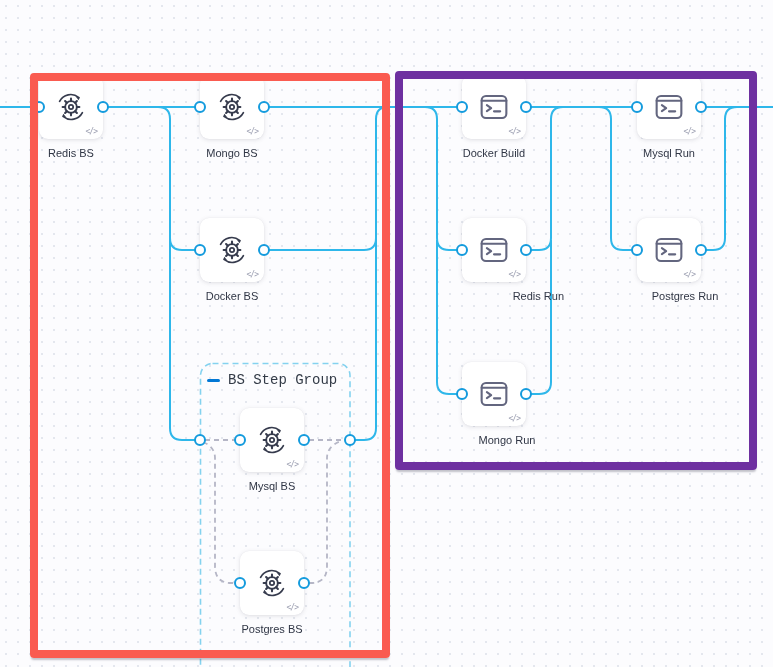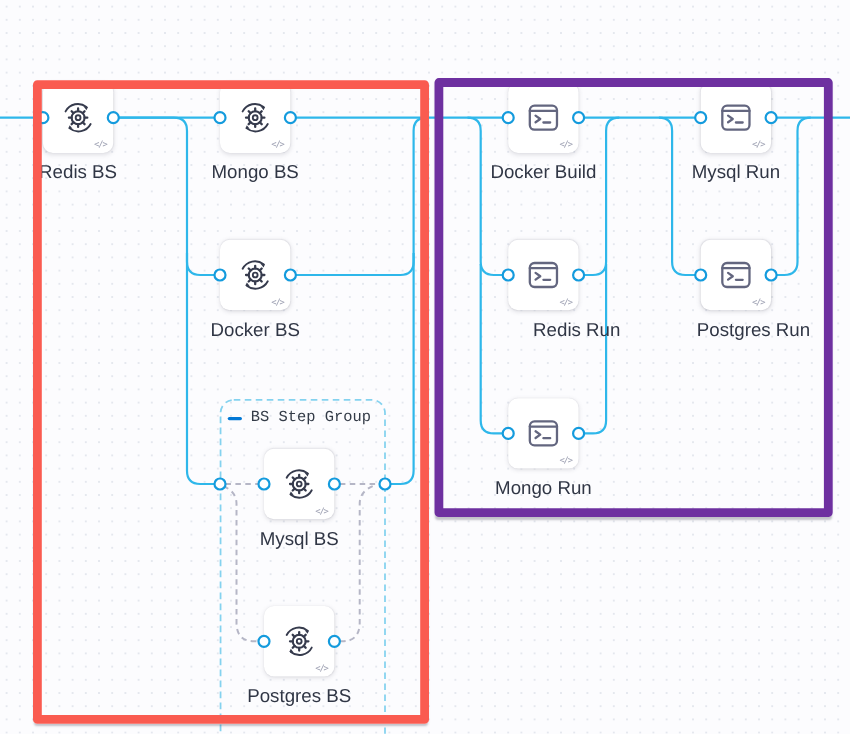--- a/index.html
+++ b/index.html
@@ -18,21 +18,21 @@
   .node{
     position:absolute;width:64px;height:64px;background:#fff;border-radius:9px;
     box-shadow:0 1px 4px rgba(96,97,112,.18),0 0 1px rgba(40,41,61,.08);
     z-index:2;display:flex;align-items:center;justify-content:center;
   }
   .node .code-glyph{
     position:absolute;right:6px;bottom:3px;font-size:8px;color:#9da0b2;
     letter-spacing:-1px;font-family:"DejaVu Sans Mono",monospace;
   }
   .node-label{
-    position:absolute;width:140px;text-align:center;font-size:17px;color:#303645;
+    position:absolute;width:140px;text-align:center;font-size:11px;color:#303645;
     z-index:4;white-space:nowrap;
   }
   .port{
     position:absolute;width:8px;height:8px;background:#fff;
     border:2.4px solid #149bdd;border-radius:50%;z-index:3;
   }
   .frame{position:absolute;box-sizing:border-box;z-index:10;border-radius:4px;pointer-events:none;}
   .frame.red{border:8px solid #fa5b50;box-shadow:0 3px 2px -1px rgba(40,41,61,.28);}
   .frame.purple{border:8px solid #6e30a0;box-shadow:0 3px 2px -1px rgba(40,41,61,.28);}
   .big-title{
@@ -165,21 +165,21 @@
       <div class="node-label" style="left: 615px; top: 290px;">Postgres Run</div>
       <div class="node" style="left: 462px; top: 362px;">
         <svg width="38" height="38" viewBox="0 0 40 40" fill="none" stroke="#63667f" stroke-width="2.2" stroke-linecap="round" stroke-linejoin="round">
           <rect x="7" y="8.5" width="26" height="23" rx="4.5"></rect>
           <path d="M7 13.5 H33"></path>
           <path d="M12.5 18 L17 21.2 L12.5 24.4"></path>
           <path d="M20 24.6 H26.5"></path>
         </svg>
         <span class="code-glyph">&lt;/&gt;</span>
       </div>
-      <div class="node-label" style="left: 424px; top: 434px;">Mongo Run</div>
+      <div class="node-label" style="left: 437px; top: 434px;">Mongo Run</div>
       <div class="node" style="left: 240px; top: 408px;">
         <svg width="38" height="38" viewBox="0 0 40 40" fill="none" stroke="#363b4d" stroke-width="2" stroke-linecap="round">
           <circle cx="20" cy="20" r="6.2"></circle>
           <circle cx="20" cy="20" r="2.3" stroke-width="1.8"></circle>
           <path d="M26.2 20 L28.8 20 M24.4 24.4 L26.2 26.2 M20 26.2 L20 28.8 M15.6 24.4 L13.8 26.2 M13.8 20 L11.2 20 M15.6 15.6 L13.8 13.8 M20 13.8 L20 11.2 M24.4 15.6 L26.2 13.8" stroke-width="2.2"></path>
           <path d="M8 14 A13.2 13.2 0 0 1 28 9.8" stroke-width="1.8"></path>
           <path d="M32 26 A13.2 13.2 0 0 1 12 30.2" stroke-width="1.8"></path>
           <path d="M29.5 9.7 L25.3 9.4 L28 12.8 Z" fill="#363b4d" stroke="none"></path>
           <path d="M10.5 30.3 L14.7 30.6 L12 27.2 Z" fill="#363b4d" stroke="none"></path>
         </svg>

